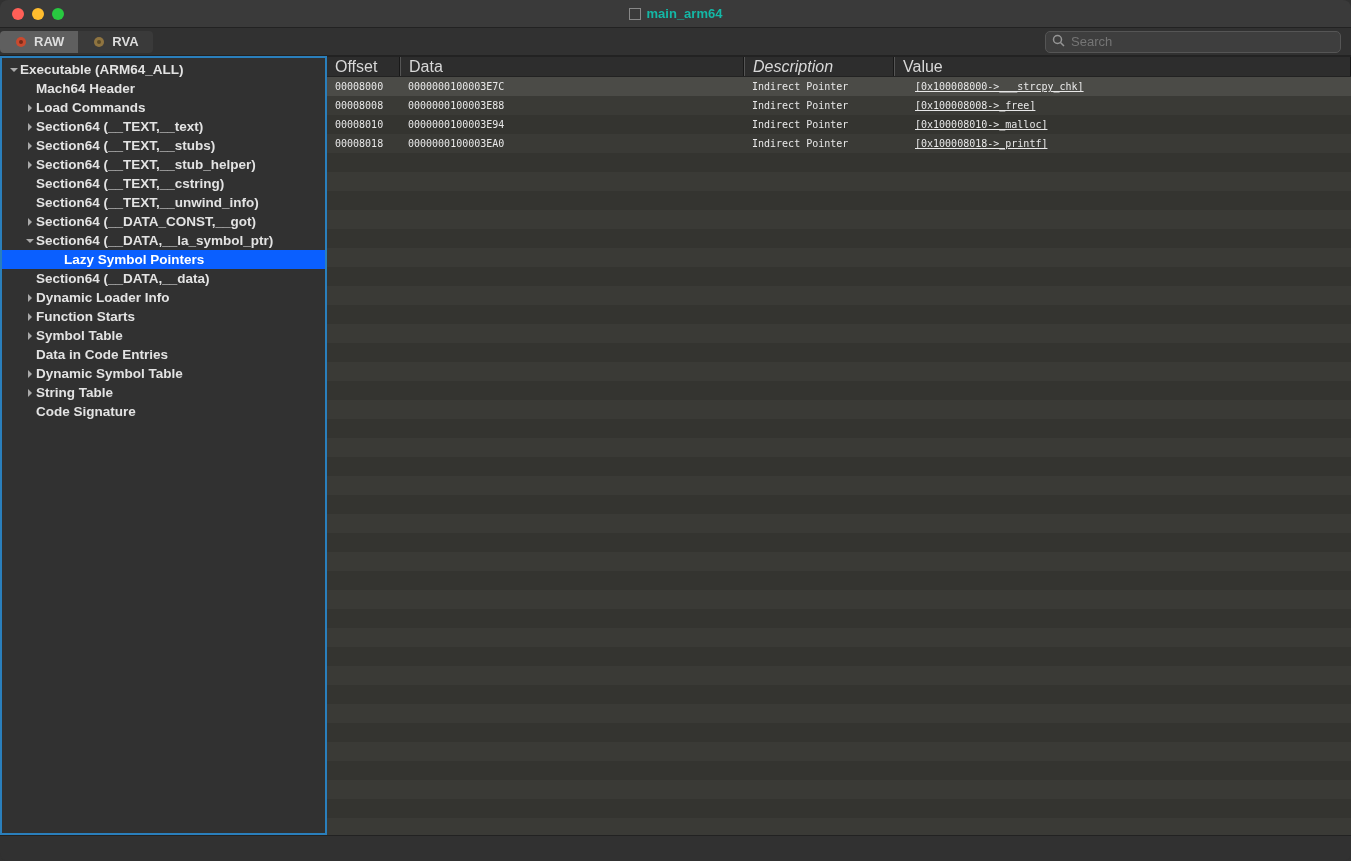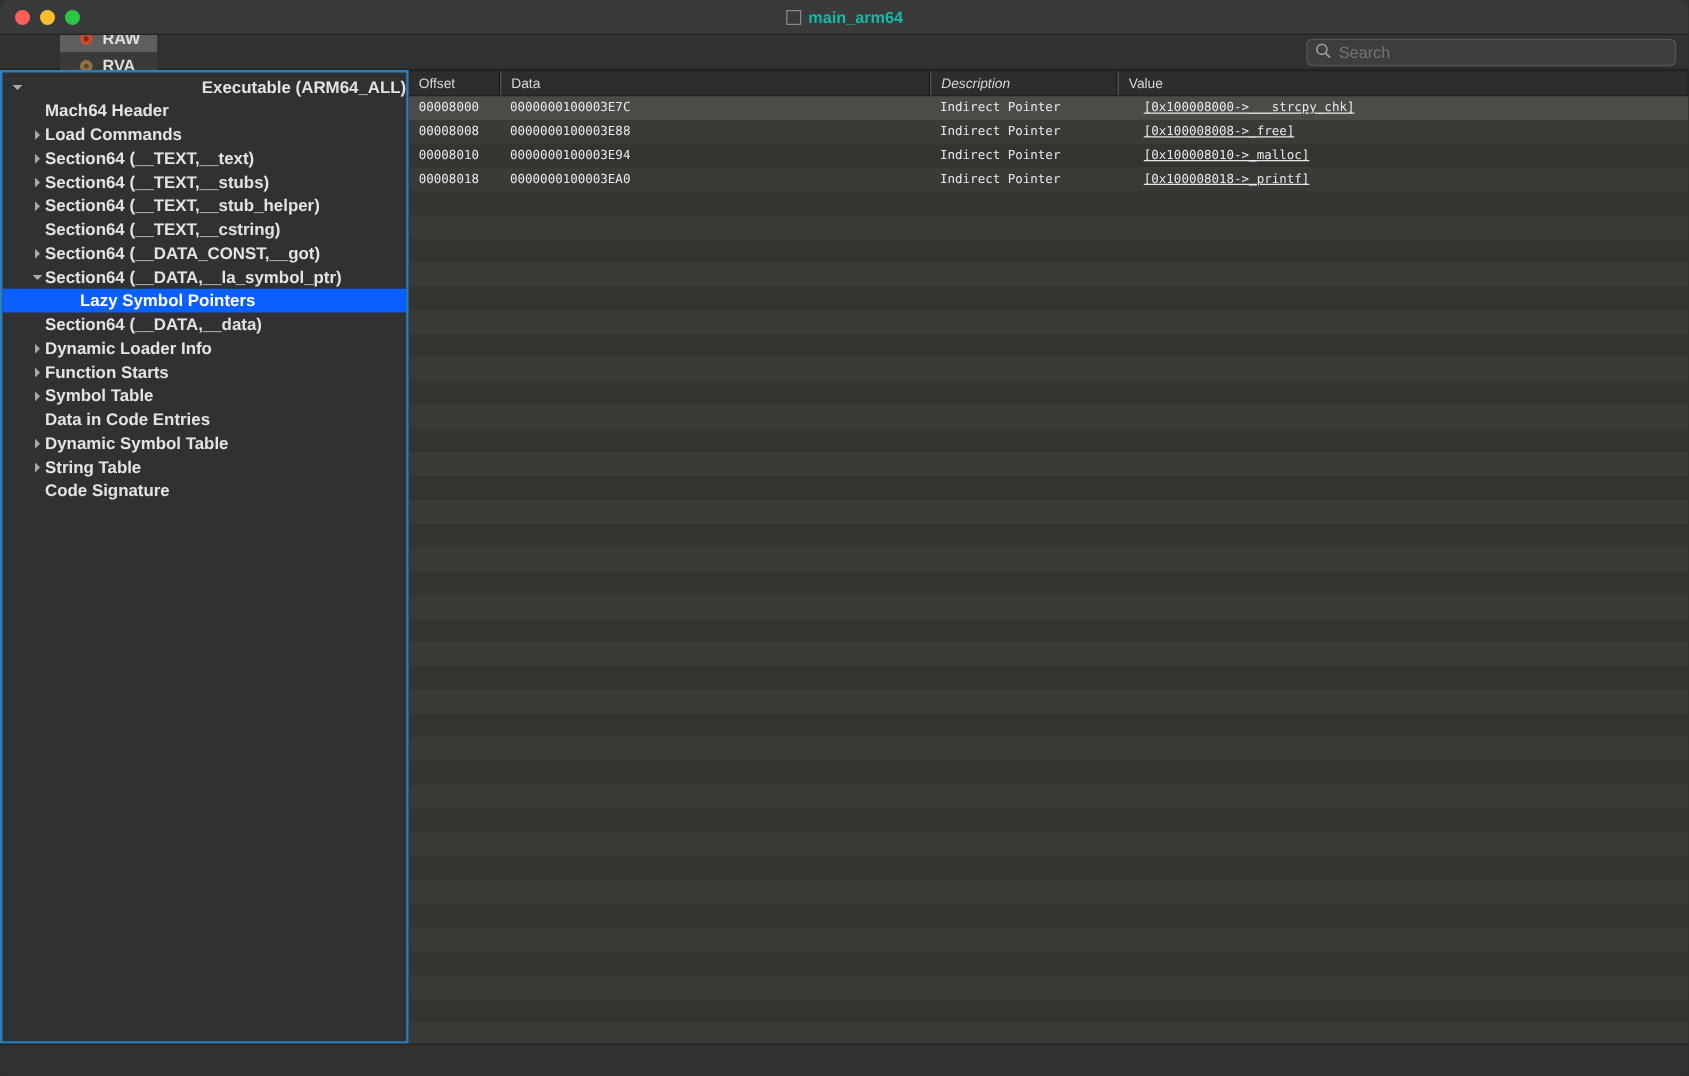--- a/index.html
+++ b/index.html
@@ -58,24 +58,22 @@
 }
 .toolbar {
   height: 28px;
   display: flex;
   align-items: center;
   background: #313131;
   border-bottom: 1px solid #222;
 }
 .seg-group {
   display: flex;
-  margin-left: 48px;
   border-radius: 4px;
   overflow: hidden;
-  flex-direction: column;
 }
 .seg-btn {
   height: 22px;
   padding: 0 14px;
   display: flex;
   align-items: center;
   gap: 6px;
   font-size: 13px;
   font-weight: 600;
   cursor: default;
@@ -144,37 +142,37 @@
   display: inline-flex;
   align-items: center;
   justify-content: center;
   color: #aaa;
 }
 .tree-row .chev.none { visibility: hidden; }
 .tree-row.selected {
   background: #0a5fff;
   color: #fff;
 }
-.tree-row.depth0 { padding-left: 6px; justify-content: space-between; }
+.tree-row.depth0 { padding-left: 6px; }
 .tree-row.depth1 { padding-left: 22px; }
 .tree-row.depth2 { padding-left: 50px; }
 .main {
   flex: 1;
   display: flex;
   flex-direction: column;
   background: #313131;
   overflow: hidden;
 }
 .col-headers {
   display: flex;
   height: 21px;
   background: #2d2d2d;
   border-top: 1px solid #222;
   border-bottom: 1px solid #222;
-  font-size: 11px;
+  font-size: 16px;
   font-weight: 500;
   color: #d8d8d8;
 }
 .col-headers .col {
   display: flex;
   align-items: center;
   padding-left: 8px;
   border-left: 1px solid #555;
   border-right: 1px solid #181818;
 }
@@ -310,20 +308,24 @@
                 <path d="M2 0 L6 4 L2 8 Z" fill="#aaa"></path>
               </svg>
             </span>
             <span>Section64 (__TEXT,__stub_helper)</span>
           </div>
           <div class="tree-row depth1">
             <span class="chev none"></span>
             <span>Section64 (__TEXT,__cstring)</span>
           </div>
           <div class="tree-row depth1">
+            <span class="chev none"></span>
+            <span>Section64 (__TEXT,__unwind_info)</span>
+          </div>
+          <div class="tree-row depth1">
             <span class="chev">
               <svg width="8" height="8" viewBox="0 0 8 8">
                 <path d="M2 0 L6 4 L2 8 Z" fill="#aaa"></path>
               </svg>
             </span>
             <span>Section64 (__DATA_CONST,__got)</span>
           </div>
           <div class="tree-row depth1">
             <span class="chev">
               <svg width="8" height="8" viewBox="0 0 8 8">

